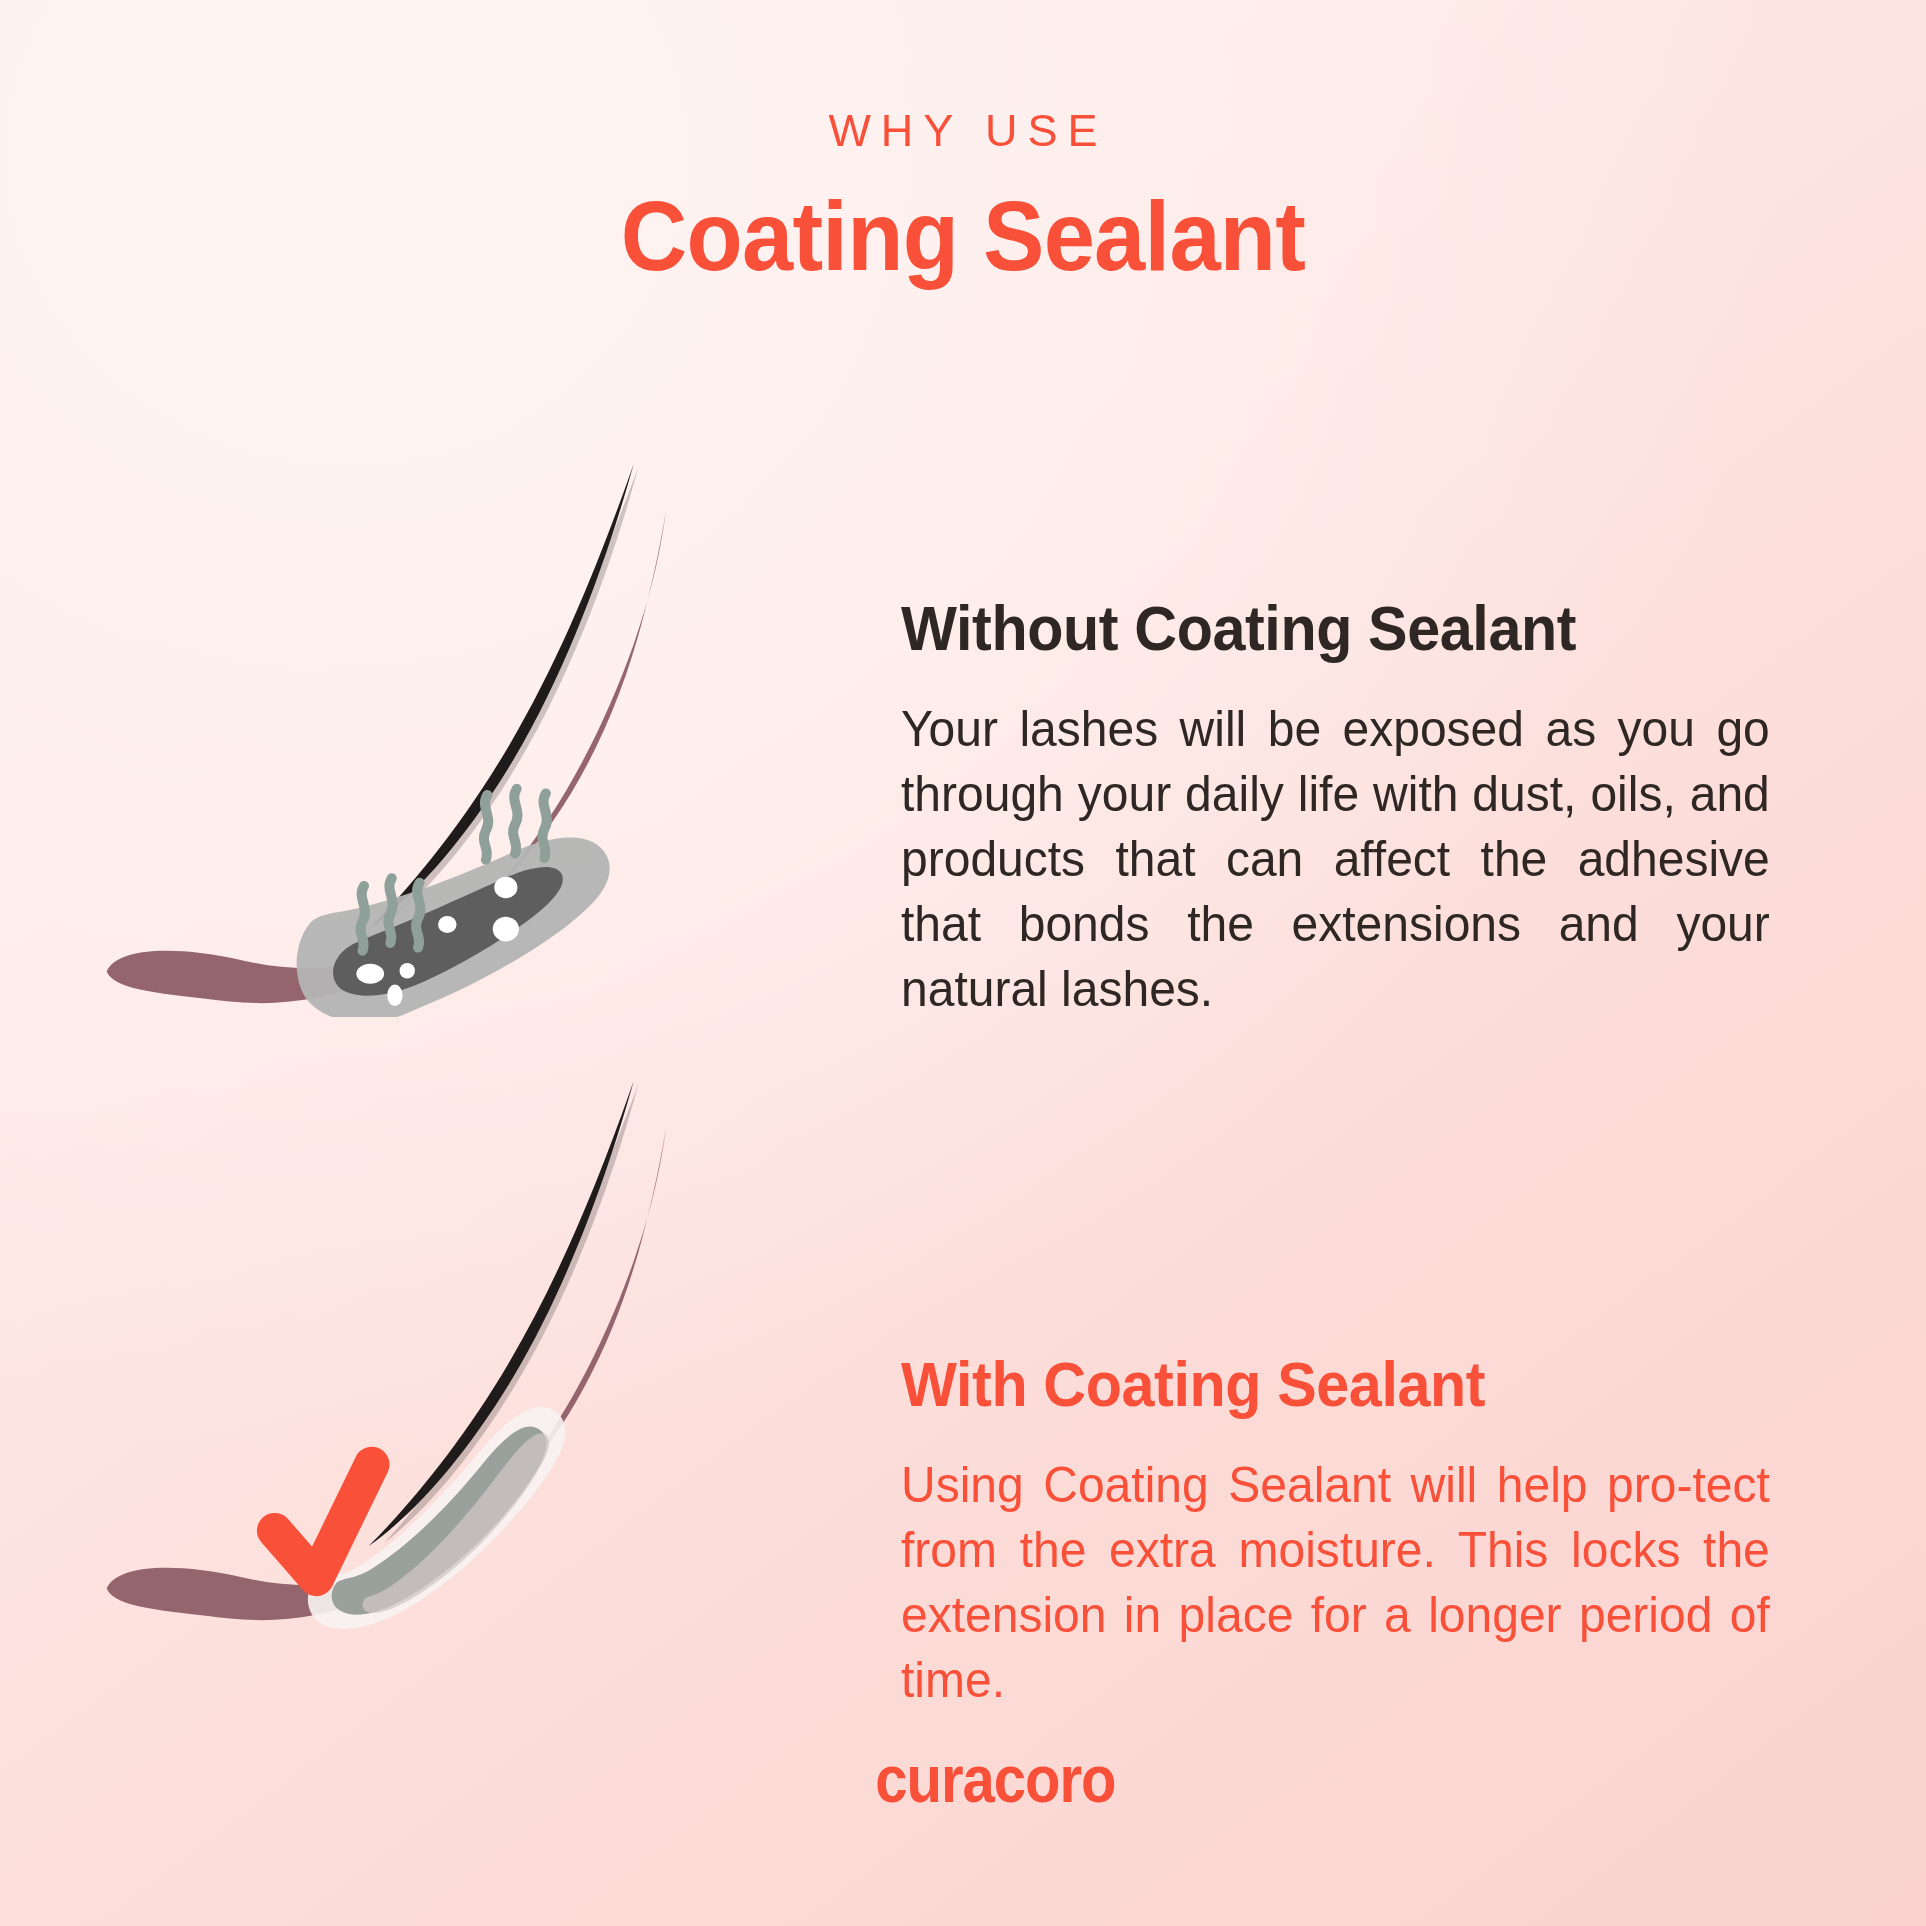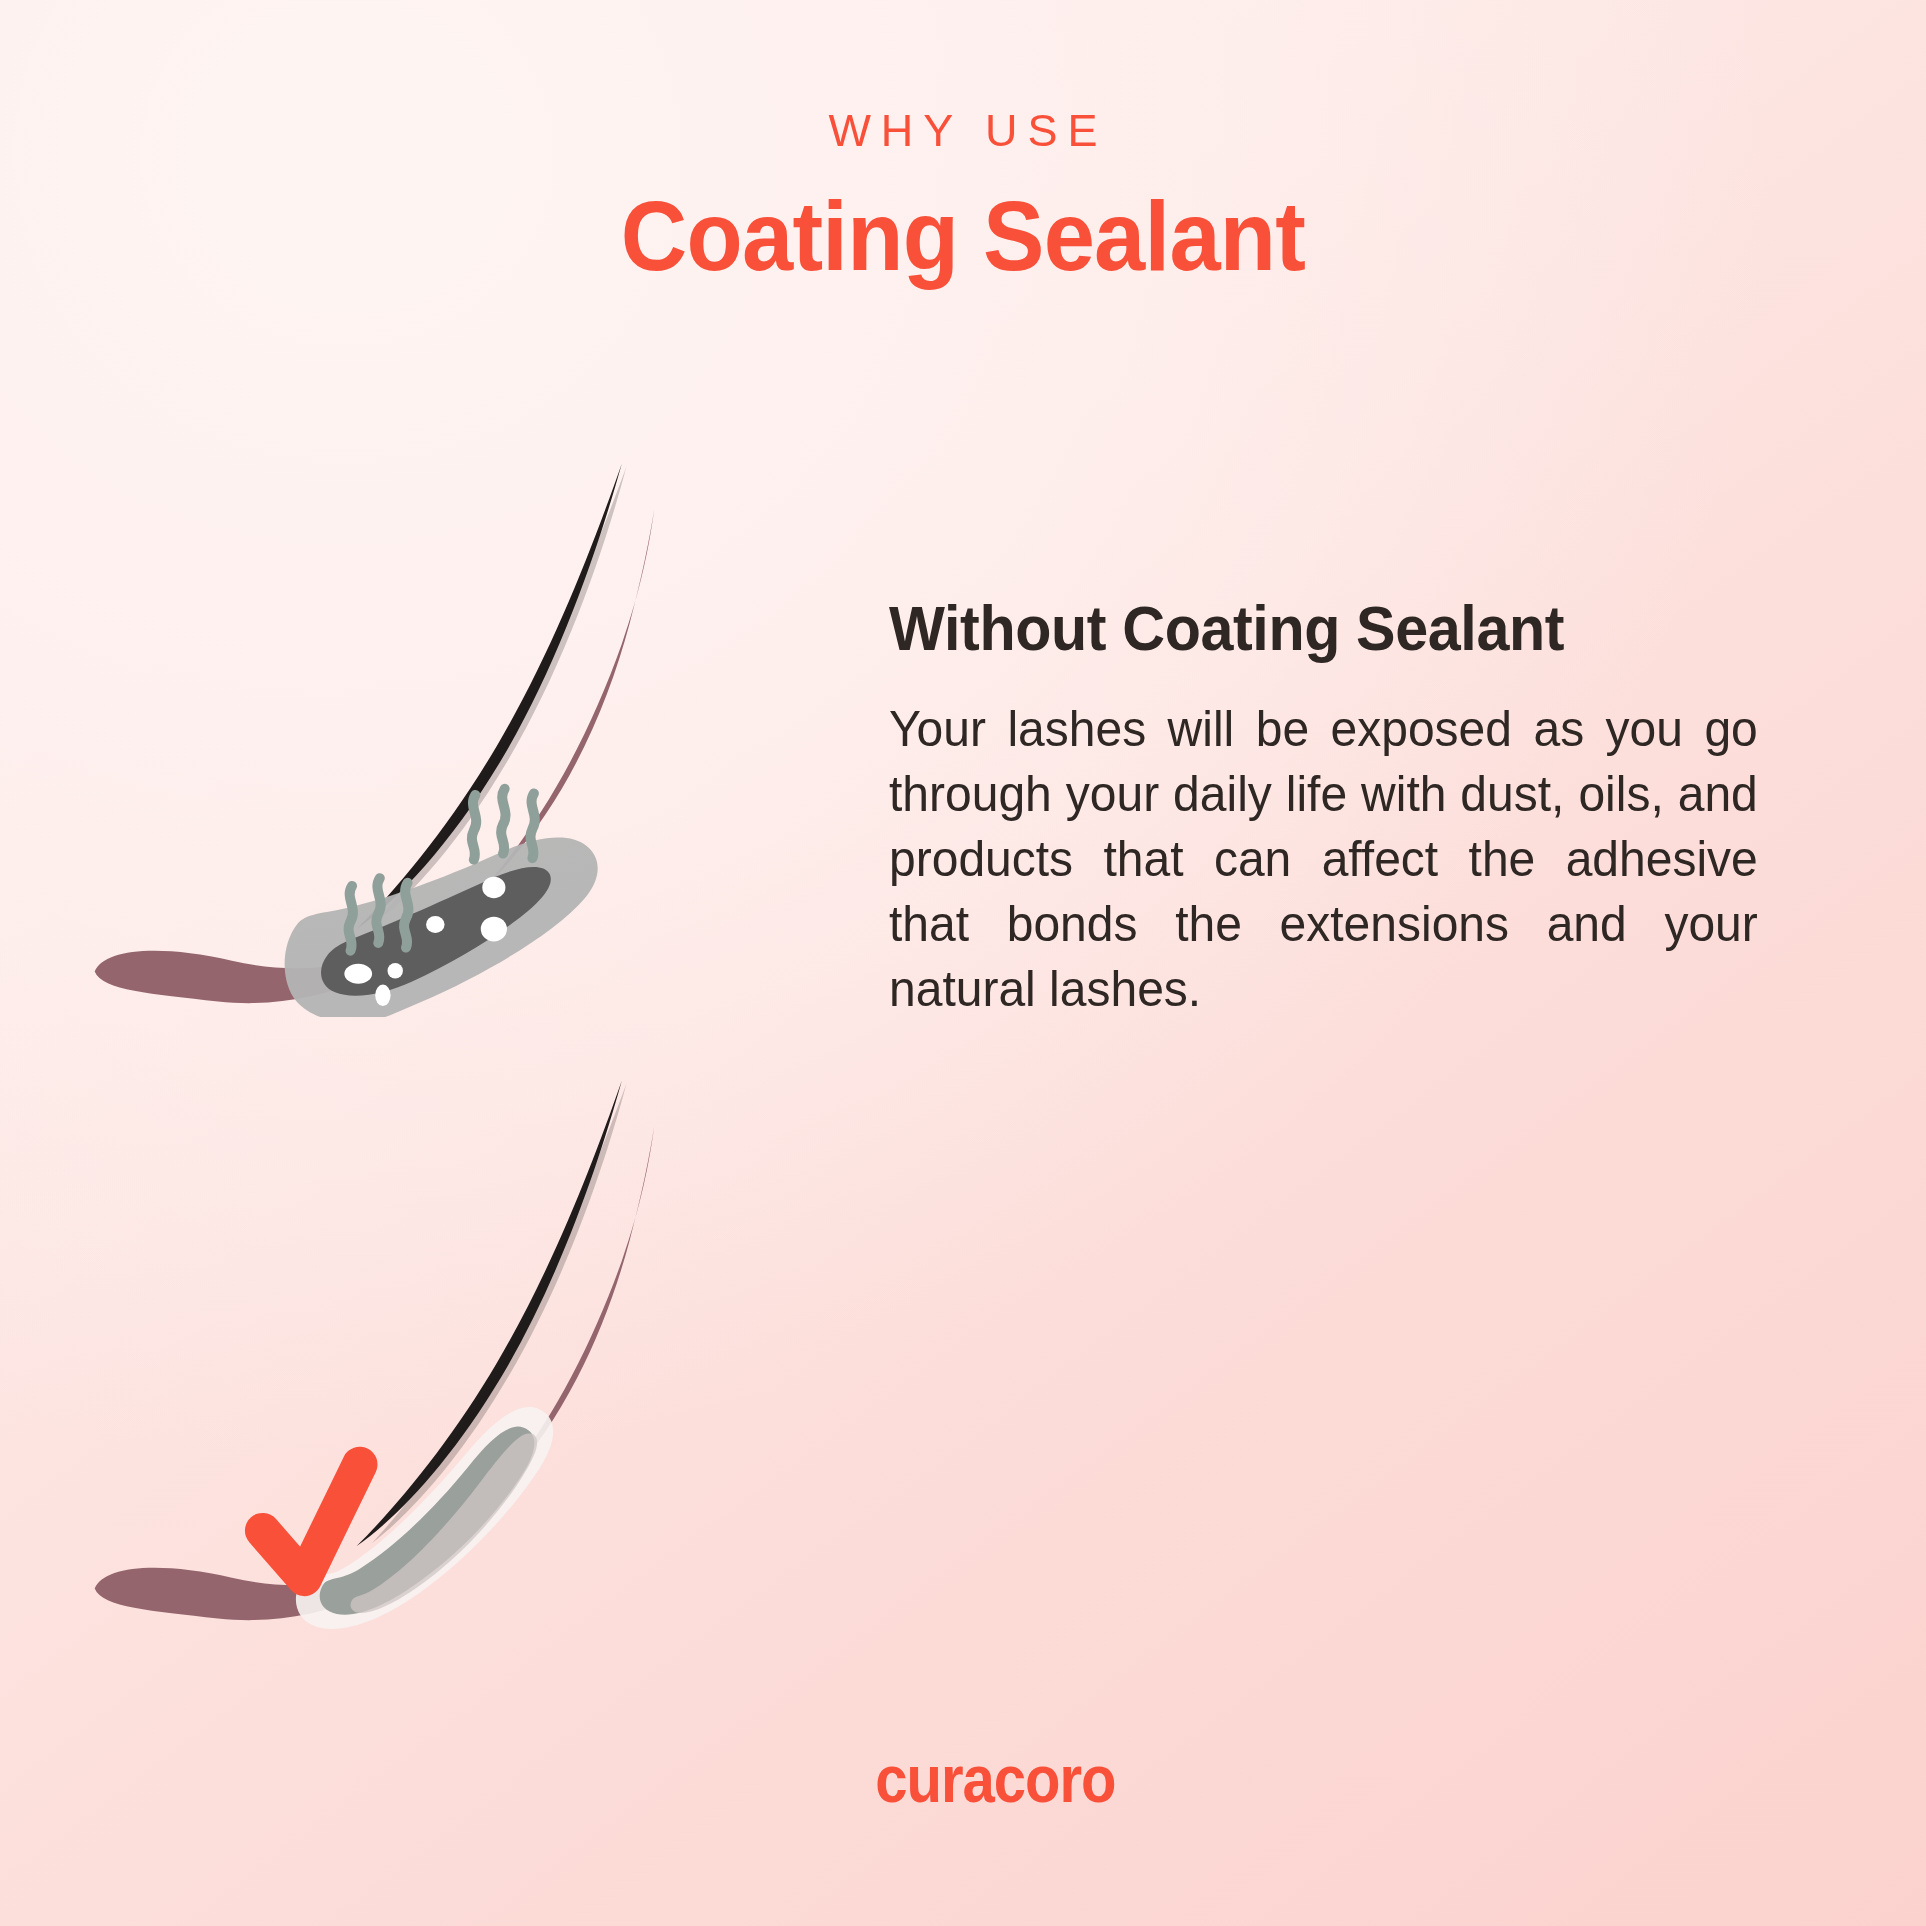--- a/index.html
+++ b/index.html
@@ -32,21 +32,21 @@
     margin-top:31px;
     font-size:99px;
     font-weight:700;
     color:#F9503A;
     letter-spacing:-0.8px;
     line-height:1.06;
     transform:scaleX(0.93);
   }
 
   
-  .section { position:absolute; left:4px; width:1786px; height:555px;text-decoration:underline; }
+  .section { position:absolute; left:16px; width:1786px; height:555px;text-decoration:underline; }
   .section.one { top:462px; }
   .section.two { top:1079px; }
 
   .art {
     position:absolute; left:46px; top:0;
     width:786px; height:555px;
   }
   .art svg { display:block; width:100%; height:100%; }
 
   .copy { position:absolute; left:885px; top:0; width:925px; }
@@ -182,20 +182,24 @@
 
         <path d="M392 676 C 386 686, 394 696, 412 692 C 442 686, 490 654, 534 612
                  C 578 570, 614 520, 628 488 C 636 470, 632 458, 620 460
                  C 606 462, 586 486, 556 526 C 512 584, 460 638, 420 662
                  C 404 672, 396 670, 392 676 Z" fill="#CFC6C6" opacity="0.75"></path>
 
         <path d="M276 586 L 330 648 L 402 500" fill="none" stroke="#F9503A" stroke-width="46" stroke-linecap="round" stroke-linejoin="round"></path>
       </svg>
     </div>
 
+    <div class="copy">
+      <div class="sec-head brand">With Coating Sealant</div>
+      <div class="sec-body brand">Using Coating Sealant will help pro-tect from the extra moisture. This locks the extension in place for a longer period of time.</div>
+    </div>
   </div>
 
   <div class="footer">
     <div class="logo">curacoro</div>
   </div>
 
 </div>
 
 
 </body></html>

